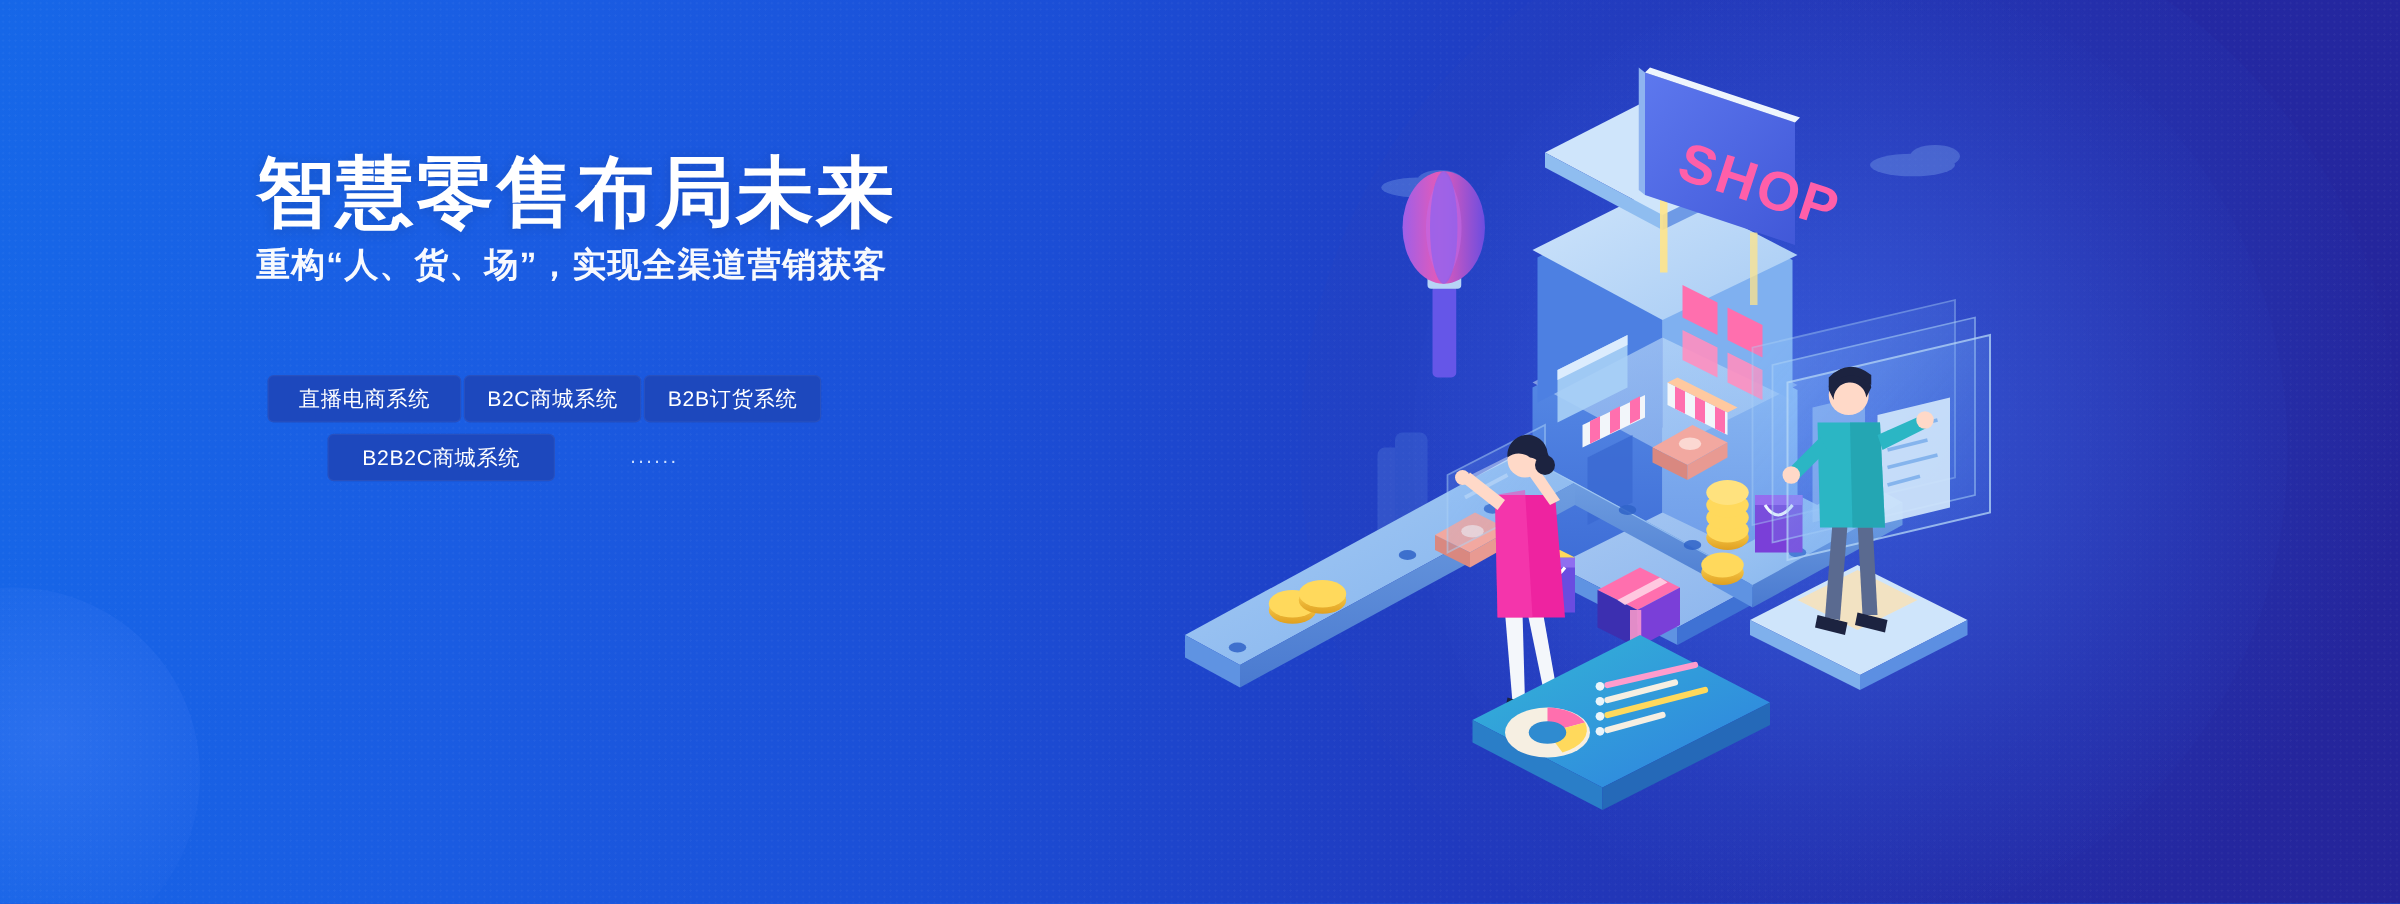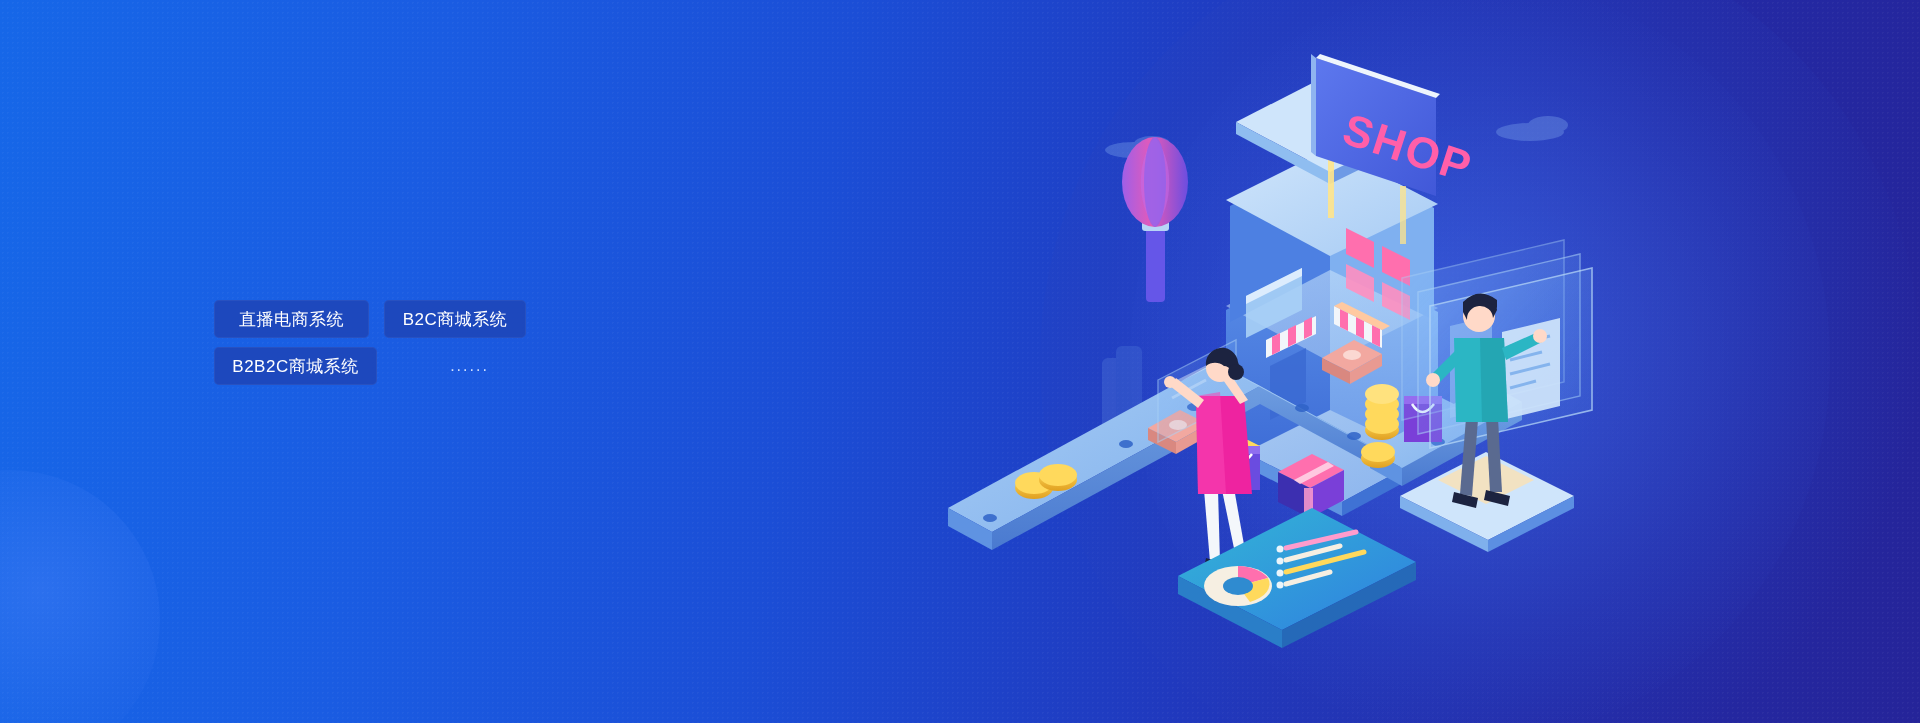--- a/index.html
+++ b/index.html
@@ -41,54 +41,59 @@
     letter-spacing:2px;margin:0 0 6px 0;white-space:nowrap;
     text-shadow:0 2px 10px rgba(0,0,0,.12);
   }
   .subtitle{
     font-size:27px;line-height:1.3;color:#ffffff;font-weight:bold;
     letter-spacing:1px;margin:0;white-space:nowrap;opacity:.97;
   }
 
   
   .tags{position:absolute;left:214px;top:300px;width:660px;}
-  .tag-row{display:flex;gap:15px;margin-bottom:9px;align-items:center;}
+  .tag-row{display:flex;gap:2px;margin-bottom:9px;align-items:center;}
   .tag{
     width:155px;height:38px;border-radius:5px;
     background:#1d48bd;
     display:flex;align-items:center;justify-content:center;
     color:#ffffff;font-size:17px;letter-spacing:.5px;
     box-shadow:inset 0 0 0 1px rgba(255,255,255,.05);
     cursor:pointer;white-space:nowrap;
   }
   .tag.t-wide{width:142px;}
-  .tag.t-b2b2c{width:163px;}
+  .tag.t-b2b2c{width:182px;margin-left:48px;}
   .ellipsis{
     width:155px;height:38px;display:flex;align-items:center;justify-content:center;
     color:#cfe0ff;font-size:16px;letter-spacing:2px;
   }
 
   
   .art{position:absolute;left:930px;top:10px;width:700px;height:700px;}
   .art svg{display:block;width:700px;height:700px;overflow:visible;}
 </style>
 </head>
 <body>
 
 <div class="banner">
   <div class="texture"></div>
   <div class="glow glow-a"></div>
   <div class="glow glow-b"></div>
   <div class="glow glow-c"></div>
 
+  <div class="copy">
+    <h1 class="title">智慧零售布局未来</h1>
+    <p class="subtitle">重构“人、货、场”，实现全渠道营销获客</p>
+  </div>
 
   <div class="tags">
     <div class="tag-row">
       <div class="tag">直播电商系统</div>
       <div class="tag t-wide">B2C商城系统</div>
+      <div class="tag t-wide">B2B订货系统</div>
     </div>
     <div class="tag-row">
       <div class="tag t-b2b2c">B2B2C商城系统</div>
       <div class="ellipsis">......</div>
     </div>
   </div>
 
   <div class="art">
     <svg viewBox="0 0 700 700" xmlns="http://www.w3.org/2000/svg">
       <defs>

